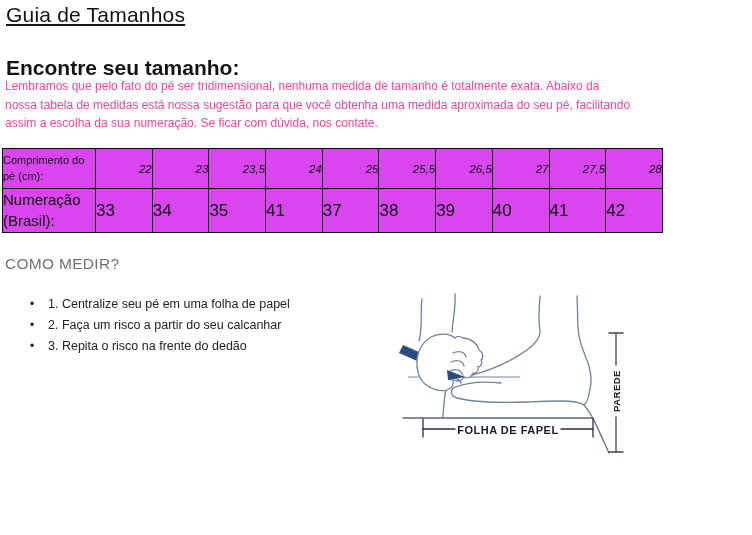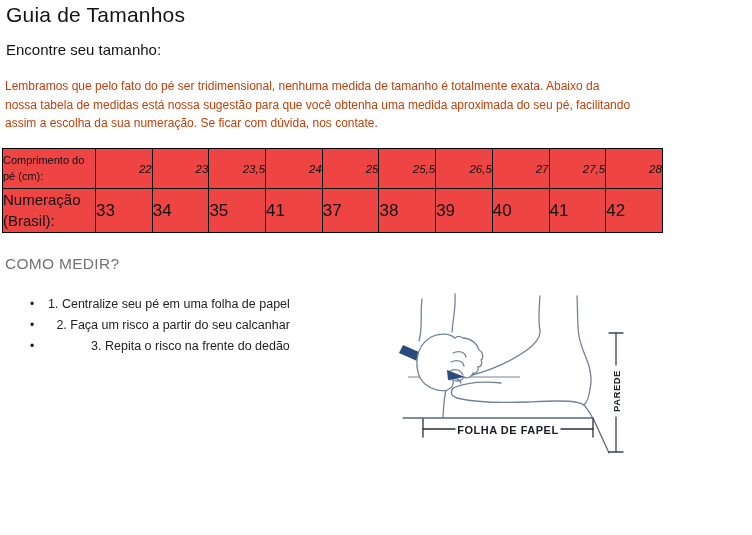--- a/index.html
+++ b/index.html
@@ -1,41 +1,41 @@
 <!DOCTYPE html>
 <html><head>
 <meta charset="utf-8">
 <style>
   html,body{margin:0;padding:0;background:#ffffff;}
   .page{
     position:relative;width:752px;height:535px;background:#ffffff;overflow:hidden;
     font-family:"Liberation Sans",sans-serif;color:#1c1c1c;
   }
   .page-title{position:absolute;left:6px;top:3px;margin:0;font-size:21px;font-weight:400;
-    letter-spacing:.2px;color:#141414;}
-  .find-size{position:absolute;left:6px;top:41px;margin:0;font-size:15px;font-weight:400;color:#141414;}
-  .intro{position:absolute;left:5px;top:77px;font-size:12px;line-height:18.5px;color:#c2410c;}
+    letter-spacing:.2px;color:#141414;text-decoration:underline;}
+  .find-size{position:absolute;left:6px;top:56px;margin:0;font-size:21px;font-weight:700;color:#141414;}
+  .intro{position:absolute;left:5px;top:77px;font-size:12px;line-height:18.5px;color:#ec4899;}
   .intro .iline{white-space:nowrap;}
   table.size-table{
     position:absolute;left:2px;top:148px;border-collapse:collapse;table-layout:fixed;width:660px;
-    background:#ef4444;
+    background:#d946ef;
   }
   table.size-table td{border:1px solid #000;padding:0;vertical-align:middle;color:#111;}
   col.c0{width:93px;} col.cn{width:56.7px;}
   tr.r-cm{height:40px;} tr.r-sz{height:44px;}
   td.rh{padding-left:4px;text-align:left;}
   td.rh.small{font-size:11px;line-height:1.45;}
   td.rh.big{font-size:15px;line-height:1.35;}
   td.cm{font-size:11.5px;text-align:right;font-style:italic;}
   td.sz{font-size:17px;text-align:left;}
   .como{position:absolute;left:5px;top:255px;margin:0;font-size:15.5px;font-weight:400;
     letter-spacing:.3px;color:#737373;}
   ul.steps{position:absolute;left:30px;top:294px;margin:0;padding:0;list-style:none;
     font-size:12.5px;line-height:21px;color:#232323;}
-  ul.steps li{position:relative;padding-left:18px;text-align:right;}
+  ul.steps li{position:relative;padding-left:18px;}
   ul.steps li::before{content:"\2022";position:absolute;left:0;top:0;font-size:12px;color:#1c1c1c;}
   svg.figure{position:absolute;left:393px;top:290px;width:270px;height:175px;}
   svg.figure text{font-family:"Liberation Sans",sans-serif;font-weight:bold;stroke:none;}
   text.paper-label{font-size:11px;letter-spacing:.5px;fill:#181c24;}
   text.wall-label{font-size:9.5px;letter-spacing:.5px;fill:#20242c;}
 </style>
 </head>
 <body>
 
 <div class="page">

